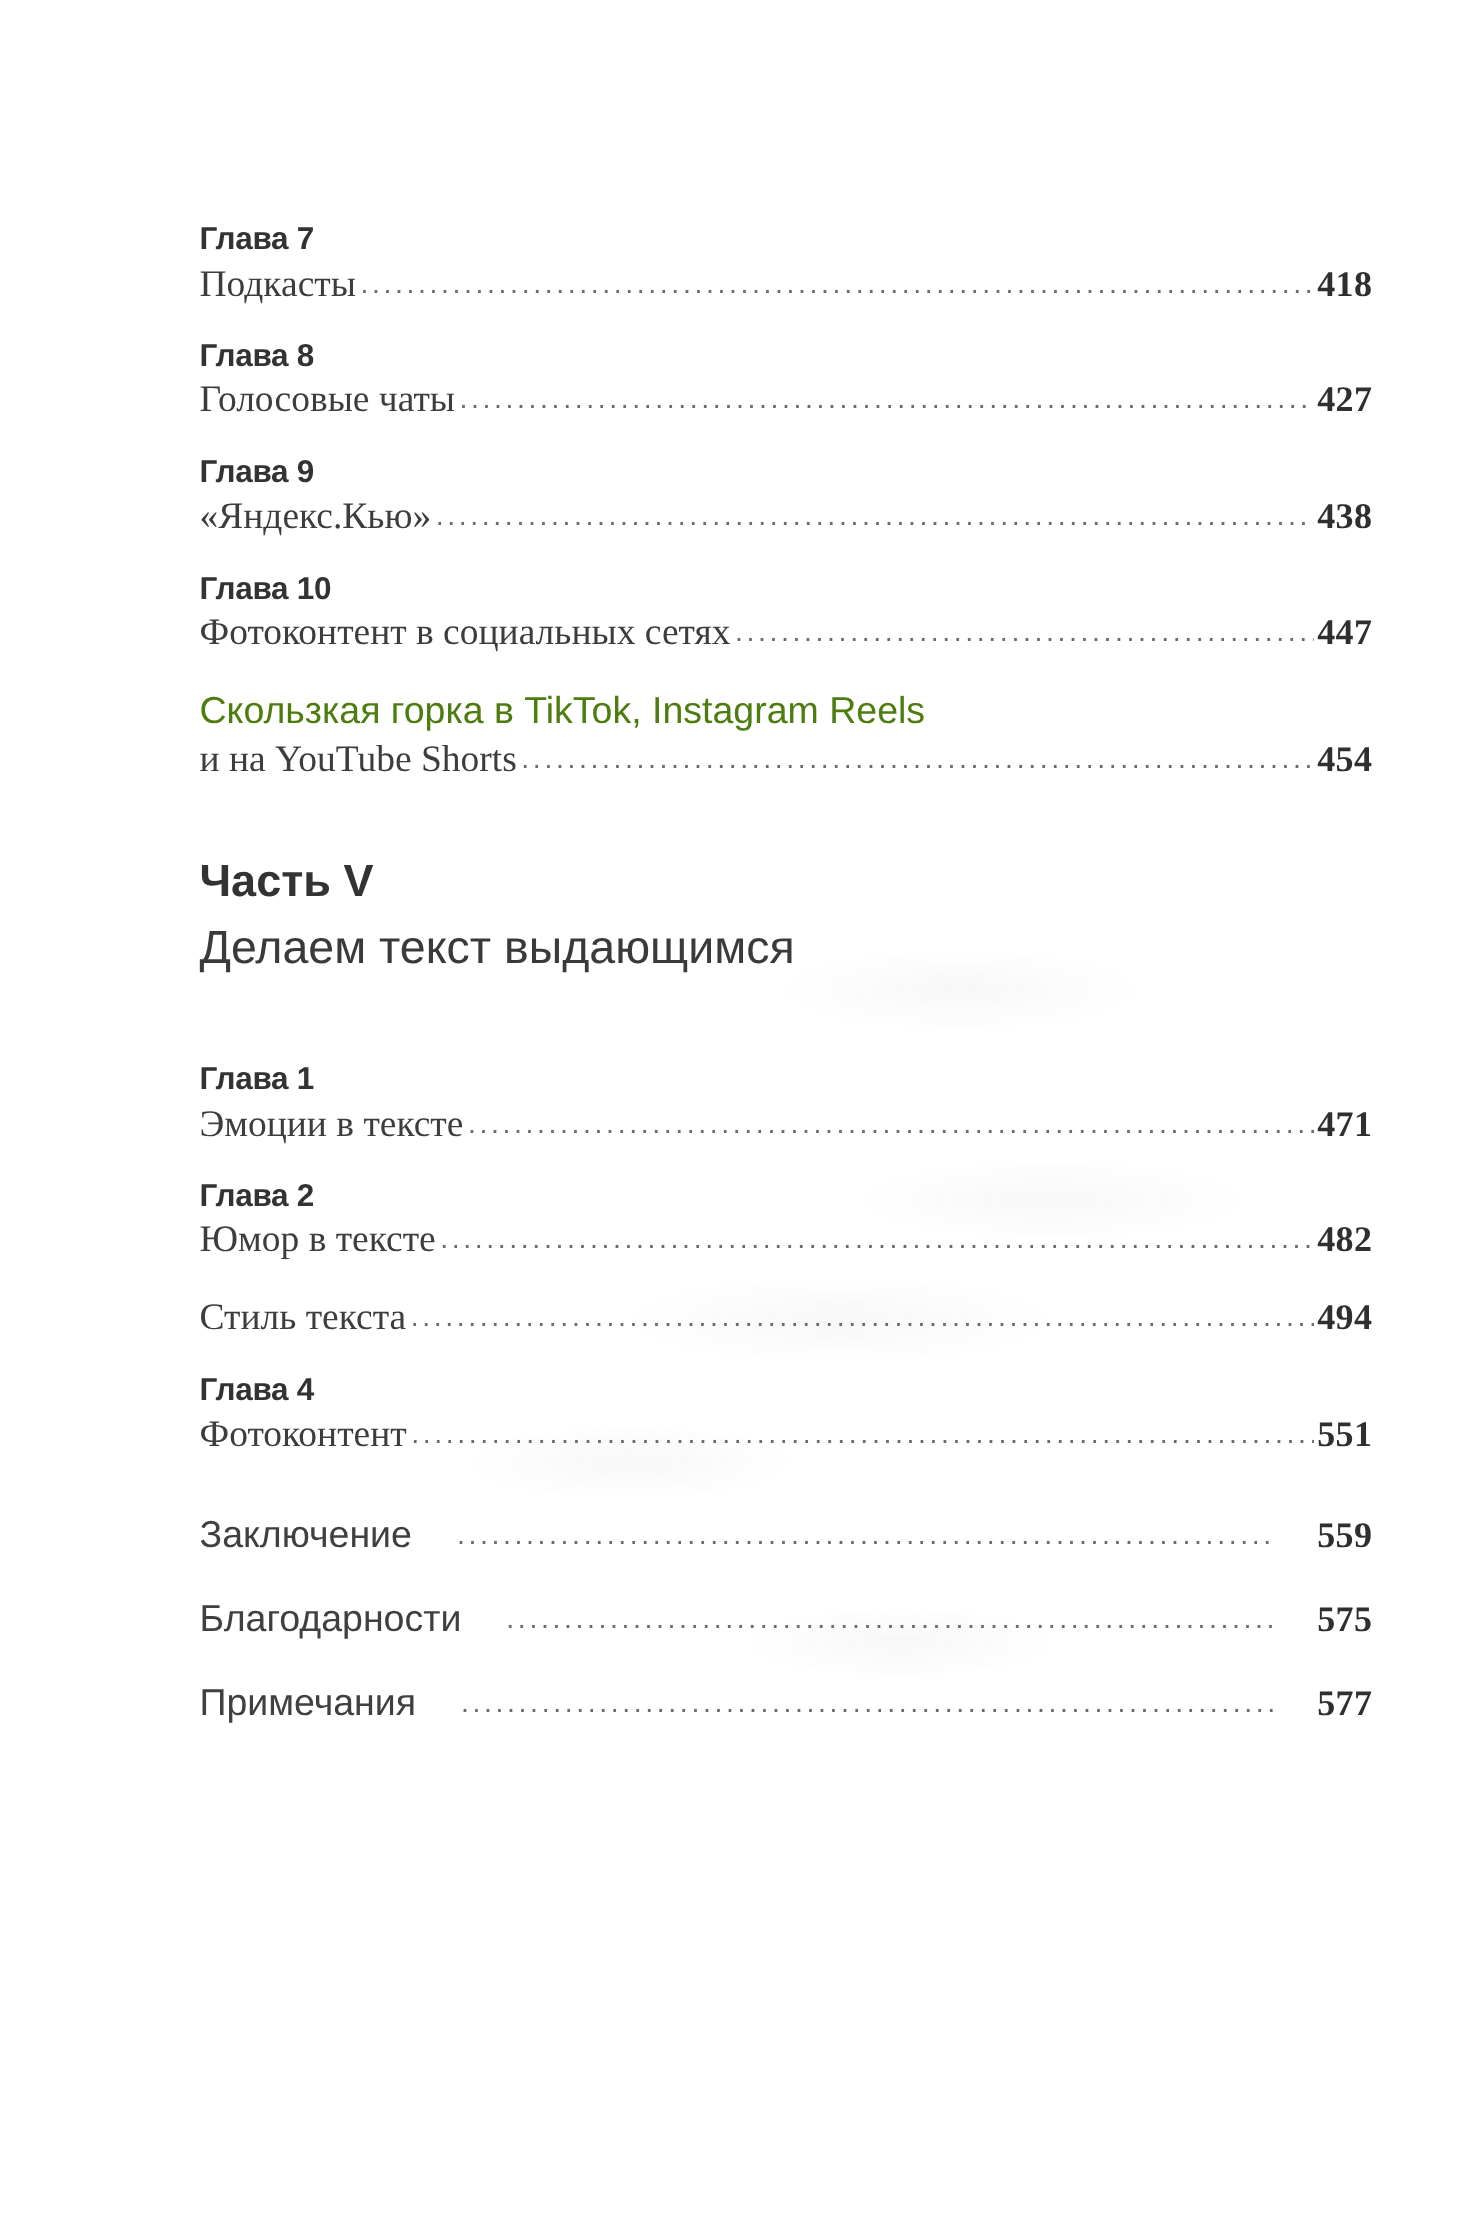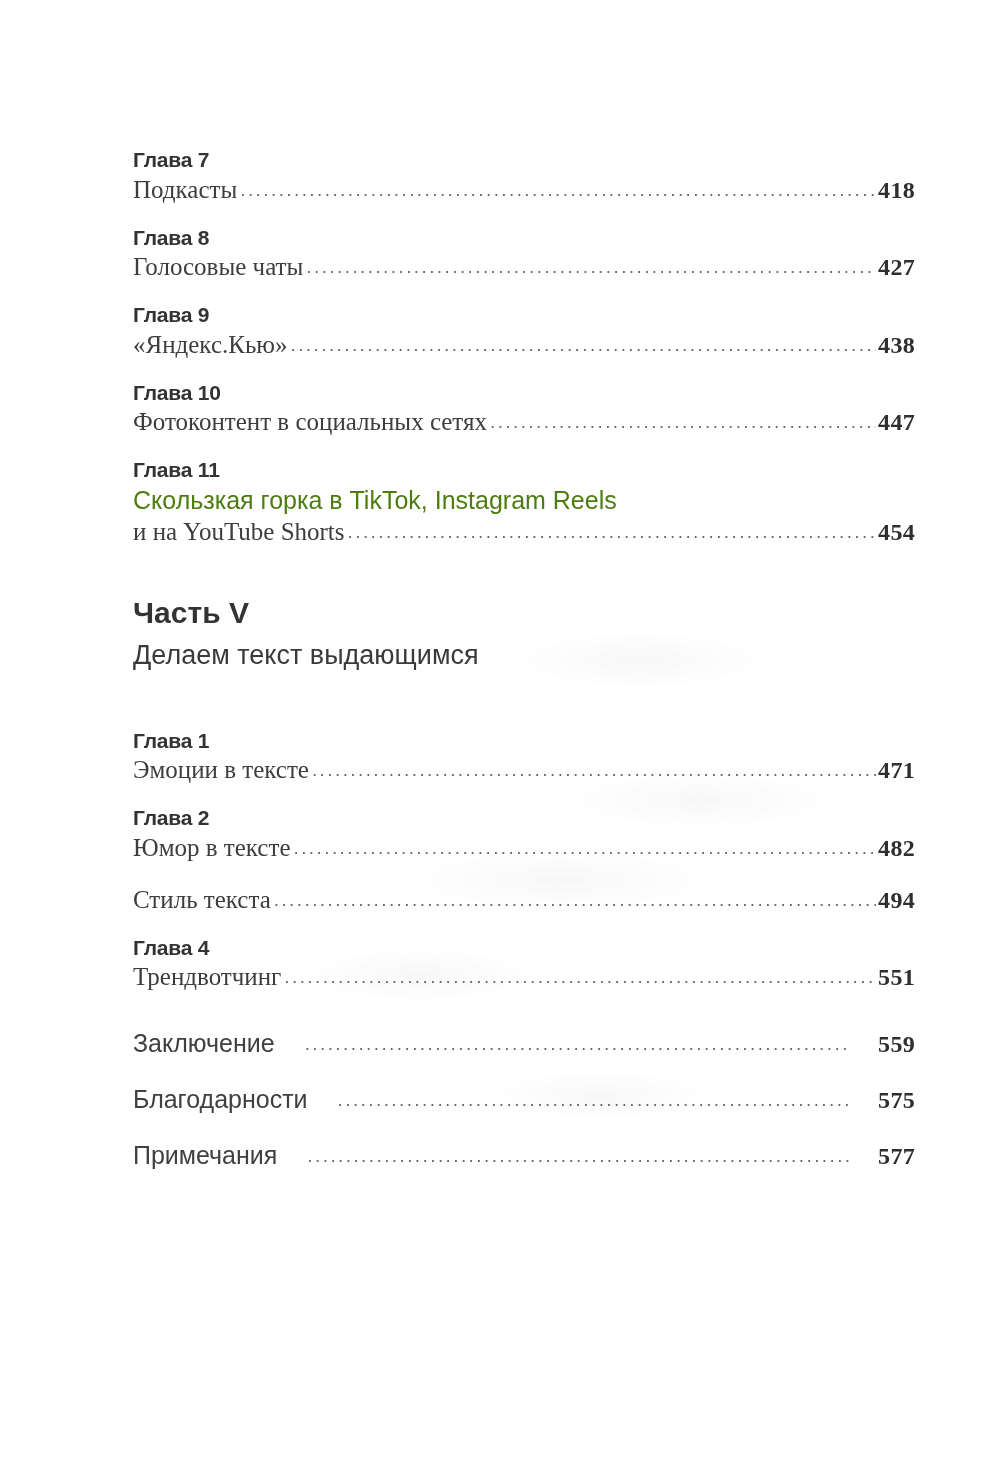--- a/index.html
+++ b/index.html
@@ -117,21 +117,21 @@
     font-weight: bold;
     font-size: 30px;
     color: #333333;
     letter-spacing: 0px;
     line-height: 1.25;
   }
 
   .part-title {
     font-family: "Liberation Sans", sans-serif;
     font-weight: normal;
-    font-size: 27px;
+    font-size: 31px;
     color: #3a3a3a;
     line-height: 1.3;
     margin-top: 6px;
   }
 
   
   .backmatter {
     margin-top: 34px;
   }
 
@@ -188,21 +188,20 @@
       <div class="chapter">
         <div class="chapter-label">Глава 10</div>
         <div class="toc-row">
           <span class="toc-title">Фотоконтент в социальных сетях</span>
           <span class="leader">.................................................................................................................................</span>
           <span class="toc-page">447</span>
         </div>
       </div>
 
       <div class="chapter">
-        <div class="chapter-label">Глава 11</div>
         <div class="toc-title-wrap title-line-1">Скользкая горка в TikTok, Instagram Reels</div>
         <div class="toc-row">
           <span class="toc-title">и на YouTube Shorts</span>
           <span class="leader">.................................................................................................................................</span>
           <span class="toc-page">454</span>
         </div>
       </div>
 
     </div>
 
@@ -235,21 +234,21 @@
         <div class="toc-row">
           <span class="toc-title">Стиль текста</span>
           <span class="leader">.................................................................................................................................</span>
           <span class="toc-page">494</span>
         </div>
       </div>
 
       <div class="chapter">
         <div class="chapter-label">Глава 4</div>
         <div class="toc-row">
-          <span class="toc-title">Трендвотчинг</span>
+          <span class="toc-title">Фотоконтент</span>
           <span class="leader">.................................................................................................................................</span>
           <span class="toc-page">551</span>
         </div>
       </div>
 
     </div>
 
     <div class="backmatter">
 
       <div class="toc-row">

